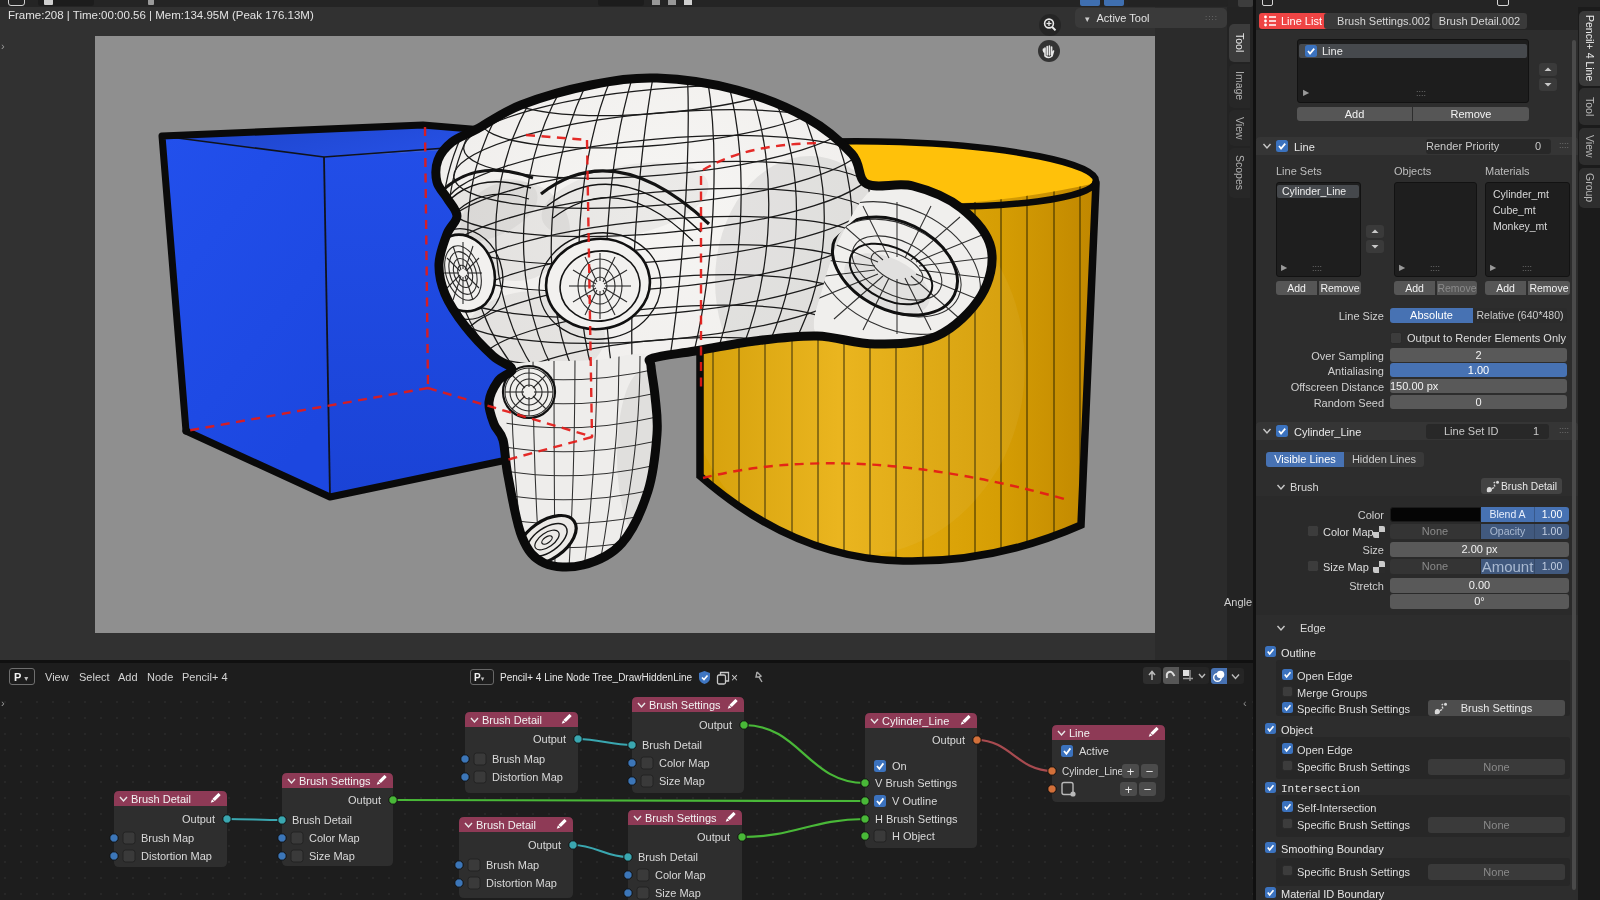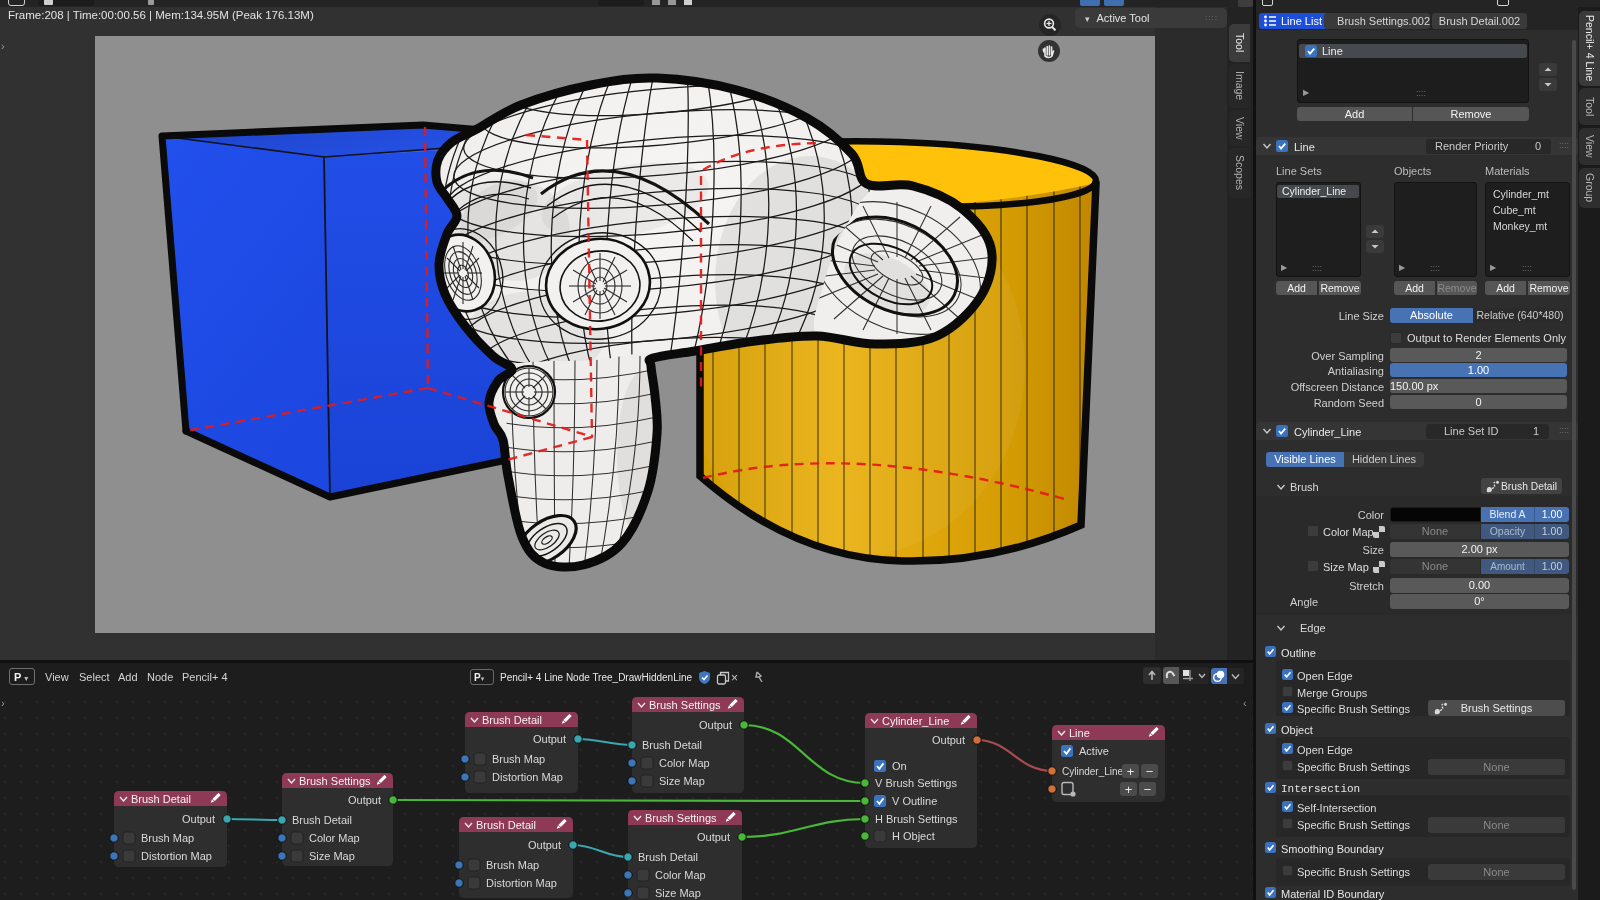--- a/index.html
+++ b/index.html
@@ -484,21 +484,21 @@
 <circle cx="1052" cy="100" r="4.2" fill="#d2703a" stroke="#101010" stroke-width="1"></circle>
 <rect x="1062" y="93.5" width="11" height="12" rx="2" fill="none" stroke="#b9b9b9" stroke-width="1.4"></rect>
 <circle cx="1073" cy="105" r="2.6" fill="#b9b9b9"></circle>
 <rect x="1120" y="93" width="17" height="14" rx="3" fill="#4b4b4b"></rect>
 <text x="1128.5" y="104.5" fill="#e8e8e8" font-size="13" text-anchor="middle">+</text>
 <rect x="1139" y="93" width="17" height="14" rx="3" fill="#4b4b4b"></rect>
 <text x="1147.5" y="104.5" fill="#e8e8e8" font-size="13" text-anchor="middle">−</text>
 </svg></div>
 <div class="abs" style="left:1256px;top:7px;width:344px;height:893px;background:#2d2d2d"></div>
 <div class="abs" style="left:1256px;top:7px;width:322px;height:23px;background:#242424"></div>
-<div class="abs" style="left:1259px;top:13px;width:80px;height:16px;background:#1d4ed8;border-radius:3px;color:#fff;line-height:16px"><svg width="14" height="12" style="position:absolute;left:4px;top:2px">
+<div class="abs" style="left:1259px;top:13px;width:80px;height:16px;background:#ef4444;border-radius:3px;color:#fff;line-height:16px"><svg width="14" height="12" style="position:absolute;left:4px;top:2px">
       <circle cx="2.5" cy="2" r="1.4" fill="#fff"></circle>
       <circle cx="2.5" cy="6" r="1.4" fill="#fff"></circle>
       <circle cx="2.5" cy="10" r="1.4" fill="#fff"></circle>
       <path d="M6,2 h7 M6,6 h7 M6,10 h7" stroke="#fff" stroke-width="1.5"></path>
     </svg><span style="margin-left:22px">Line List</span></div>
 <div class="abs" style="left:1324px;top:13px;width:106px;height:16px;background:#3a3a3a;border-radius:3px;color:#d8d8d8;line-height:16px;text-align:right">Brush Settings.002</div>
 <div class="abs" style="left:1432px;top:13px;width:95px;height:16px;background:#3a3a3a;border-radius:3px;color:#d8d8d8;line-height:16px;text-align:center">Brush Detail.002</div>
 <div class="abs" style="left:1297px;top:39px;width:232px;height:64px;background:#1d1d1d;border:1px solid #121212;border-radius:3px"></div>
 <div class="abs" style="left:1299px;top:44px;width:228px;height:14px;background:#46494d;border-radius:2px"></div>
 <div class="abs" style="left:1305px;top:45px;width:12px;height:12px;background:#3b72be;border-radius:2.5px"><svg width="12" height="12">
@@ -516,21 +516,21 @@
 <div class="abs" style="left:1297px;top:107px;width:115px;height:14px;background:#565656;border-radius:3px 0 0 3px;color:#f2f2f2;text-align:center;line-height:14px">Add</div>
 <div class="abs" style="left:1413px;top:107px;width:116px;height:14px;background:#565656;border-radius:0 3px 3px 0;color:#f2f2f2;text-align:center;line-height:14px">Remove</div>
 <div class="abs" style="left:1256px;top:137px;width:322px;height:18px;background:#353535;border-radius:4px 4px 0 0"></div>
 <div class="abs" style="left:1262px;top:141px"><svg width="10" height="10">
       <path d="M1.5,3 l3.5,4 l3.5,-4" fill="none" stroke="#c8c8c8" stroke-width="1.4"></path>
     </svg></div>
 <div class="abs" style="left:1276px;top:140px;width:12px;height:12px;background:#3b72be;border-radius:2.5px"><svg width="12" height="12">
       <path d="M3.0,6.0 l2.04,2.64 l4.199999999999999,-5.04" fill="none" stroke="#fff" stroke-width="1.7"></path>
     </svg></div>
 <div class="abs" style="left:1294px;top:141px;color:#e8e8e8;font-size:11px;">Line</div>
-<div class="abs" style="left:1426px;top:139px;width:125px;height:15px;background:#282828;border-radius:3px;color:#c9c9c9;line-height:15px"><span style="margin-left:9px">Render Priority</span><span style="position:absolute;right:10px">0</span></div>
+<div class="abs" style="left:1426px;top:139px;width:125px;height:15px;background:#282828;border-radius:3px;color:#c9c9c9;line-height:15px"><span style="">Render Priority</span><span style="position:absolute;right:10px">0</span></div>
 <div class="abs" style="left:1559px;top:140px;color:#707070;font-size:9px;">::::</div>
 <div class="abs" style="left:1276px;top:165px;color:#bdbdbd;font-size:11px;">Line Sets</div>
 <div class="abs" style="left:1394px;top:165px;color:#bdbdbd;font-size:11px;">Objects</div>
 <div class="abs" style="left:1485px;top:165px;color:#bdbdbd;font-size:11px;">Materials</div>
 <div class="abs" style="left:1276px;top:182px;width:85px;height:95px;background:#1e1e1e;border:1px solid #121212;border-radius:3px"></div>
 <div class="abs" style="left:1277px;top:185px;width:82px;height:13px;background:#45484c;border-radius:2px"></div>
 <div class="abs" style="left:1282px;top:185px;color:#eeeeee;font-size:10.5px;">Cylinder_Line</div>
 <div class="abs" style="left:1281px;top:263px;color:#9a9a9a;font-size:8px;">▶</div>
 <div class="abs" style="left:1312px;top:263px;color:#707070;font-size:9px;">::::</div>
 <div class="abs" style="left:1366px;top:225px;width:18px;height:13px;background:#3a3a3a;border-radius:3px"><svg width="18" height="13">
@@ -607,25 +607,25 @@
 <div class="abs" style="left:1224px;top:544px;width:160px;text-align:right;color:#cfcfcf">Size</div>
 <div class="abs" style="left:1390px;top:542px;width:179px;height:15px;background:#595959;border-radius:3px;color:#f2f2f2;text-align:center;line-height:15px">2.00 px</div>
 <div class="abs" style="left:1307px;top:560px;width:12px;height:12px;background:#3c3c3c;border:1px solid #2a2a2a;border-radius:2.5px"></div>
 <div class="abs" style="left:1323px;top:561px;color:#dddddd;font-size:11px;">Size Map</div>
 <div class="abs" style="left:1373px;top:561px;width:12px;height:12px;"><svg width="12" height="12">
       <rect width="12" height="12" fill="#c9c9c9" rx="2"></rect>
       <rect x="0" y="0" width="6" height="6" fill="#2b2b2b"></rect>
       <rect x="6" y="6" width="6" height="6" fill="#2b2b2b"></rect>
     </svg></div>
 <div class="abs" style="left:1390px;top:559px;width:90px;height:15px;background:#343434;border-radius:3px 0 0 3px;color:#8a8a8a;text-align:center;line-height:15px">None</div>
-<div class="abs" style="left:1481px;top:559px;width:53px;height:15px;background:#41597e;color:#a9b9d0;text-align:center;line-height:15px;font-size:10px">Amount</div>
+<div class="abs" style="left:1481px;top:559px;width:53px;height:15px;background:#41597e;color:#a9b9d0;text-align:center;line-height:15px;font-size:15px">Amount</div>
 <div class="abs" style="left:1534px;top:559px;width:35px;height:15px;background:#41597e;border-radius:0 3px 3px 0;border-left:1px solid #364a69;color:#c3cfe2;text-align:center;line-height:15px;font-size:10.5px">1.00</div>
 <div class="abs" style="left:1224px;top:580px;width:160px;text-align:right;color:#cfcfcf">Stretch</div>
 <div class="abs" style="left:1390px;top:578px;width:179px;height:15px;background:#595959;border-radius:3px;color:#f2f2f2;text-align:center;line-height:15px">0.00</div>
-<div class="abs" style="left:1224px;top:596px;width:160px;text-align:center;color:#cfcfcf">Angle</div>
+<div class="abs" style="left:1224px;top:596px;width:160px;text-align:left;color:#cfcfcf">Angle</div>
 <div class="abs" style="left:1390px;top:594px;width:179px;height:15px;background:#595959;border-radius:3px;color:#f2f2f2;text-align:center;line-height:15px">0°</div>
 <div class="abs" style="left:1276px;top:623px"><svg width="10" height="10">
       <path d="M1.5,3 l3.5,4 l3.5,-4" fill="none" stroke="#c8c8c8" stroke-width="1.4"></path>
     </svg></div>
 <div class="abs" style="left:1292px;top:622px;color:#d9d9d9;font-size:11px;padding-left:8px;">Edge</div>
 <div class="abs" style="left:1265px;top:646px;width:11px;height:11px;background:#3b72be;border-radius:2.5px"><svg width="11" height="11">
       <path d="M2.75,5.5 l1.87,2.42 l3.8499999999999996,-4.62" fill="none" stroke="#fff" stroke-width="1.7"></path>
     </svg></div>
 <div class="abs" style="left:1281px;top:647px;color:#e5e5e5;font-size:11px;">Outline</div>
 <div class="abs" style="left:1276px;top:660px;width:294px;height:56px;background:#272727;border-radius:3px"></div>

